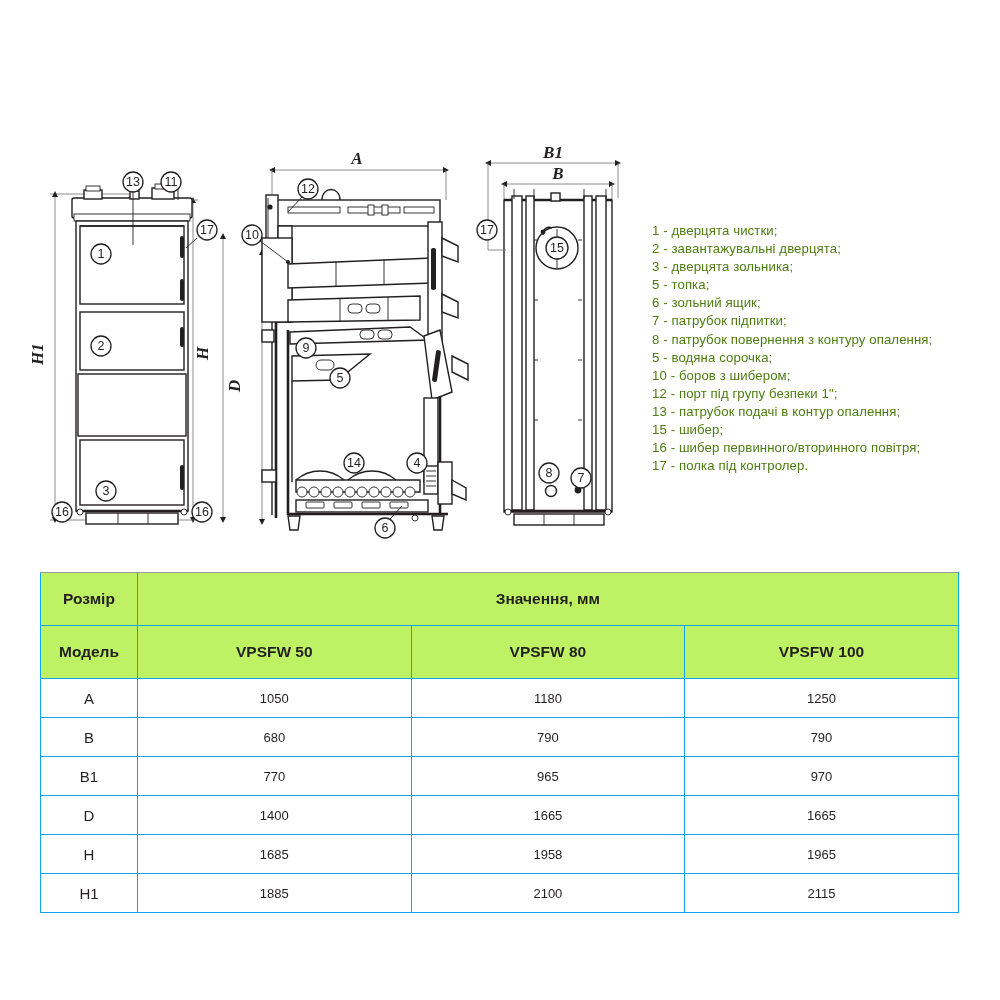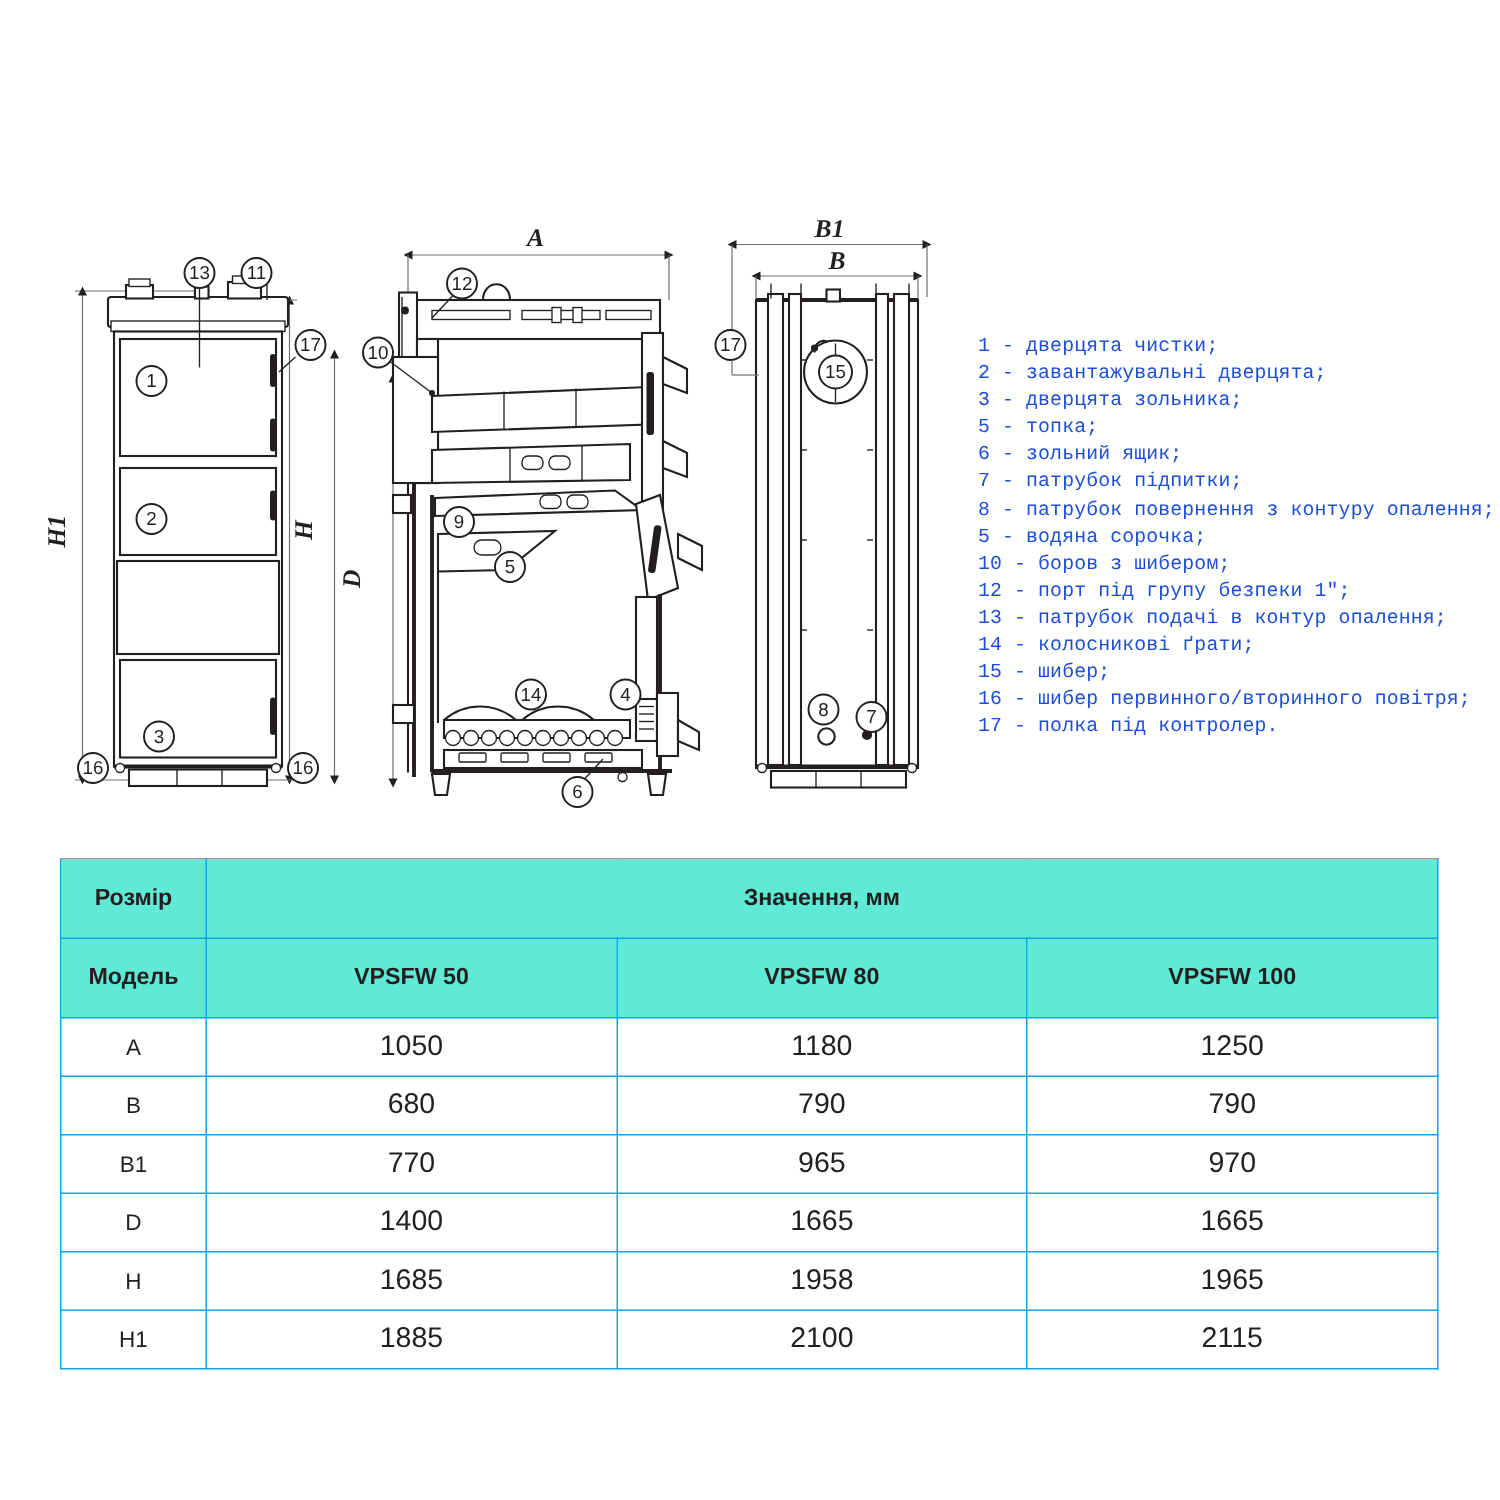--- a/index.html
+++ b/index.html
@@ -58,24 +58,24 @@
   }
 
   
   .legend {
     position: absolute;
     left: 652px;
     top: 222px;
     width: 330px;
   }
   .legend-line {
-    font-family: Liberation Mono, monospace;
+    font-family: Liberation Sans, sans-serif;
     font-size: 13.2px;
     line-height: 18.1px;
-    color: #1d4ed8;
+    color: #4d7c0f;
     white-space: nowrap;
     letter-spacing: 0.1px;
   }
 
   
   .table-wrap {
     position: absolute;
     left: 40px;
     top: 572px;
     width: 918px;
@@ -87,28 +87,28 @@
   }
   table.spec td, table.spec th {
     border: 1px solid #0ea5e9;
     text-align: center;
     vertical-align: middle;
     font-family: "Liberation Sans", sans-serif;
     color: #231f20;
     padding: 0;
   }
   table.spec th {
-    background: #5eead4;
+    background: #bef264;
     font-weight: 700;
     font-size: 15.5px;
     height: 52px;
   }
   table.spec td {
     background: #ffffff;
-    font-size: 19px;
+    font-size: 13px;
     height: 38px;
   }
   table.spec td.rowhead {
     background: #ffffff;
     font-size: 15px;
   }
   .col-label { width: 97px; }
   .col-v { width: 273.6px; }
   table.spec tr.top-border td,
   table.spec tr.top-border th { border-top: 1px solid #9a9a9a; }
@@ -414,21 +414,20 @@
     <div class="legend-line">2 - завантажувальні дверцята;</div>
     <div class="legend-line">3 - дверцята зольника;</div>
     <div class="legend-line">5 - топка;</div>
     <div class="legend-line">6 - зольний ящик;</div>
     <div class="legend-line">7 - патрубок підпитки;</div>
     <div class="legend-line">8 - патрубок повернення з контуру опалення;</div>
     <div class="legend-line">5 - водяна сорочка;</div>
     <div class="legend-line">10 - боров з шибером;</div>
     <div class="legend-line">12 - порт під групу безпеки 1";</div>
     <div class="legend-line">13 - патрубок подачі в контур опалення;</div>
-    <div class="legend-line">14 - колосникові ґрати;</div>
     <div class="legend-line">15 - шибер;</div>
     <div class="legend-line">16 - шибер первинного/вторинного повітря;</div>
     <div class="legend-line">17 -  полка під контролер.</div>
   </div>
 
   <div class="table-wrap">
     <table class="spec">
       <colgroup>
         <col class="col-label">
         <col class="col-v">

